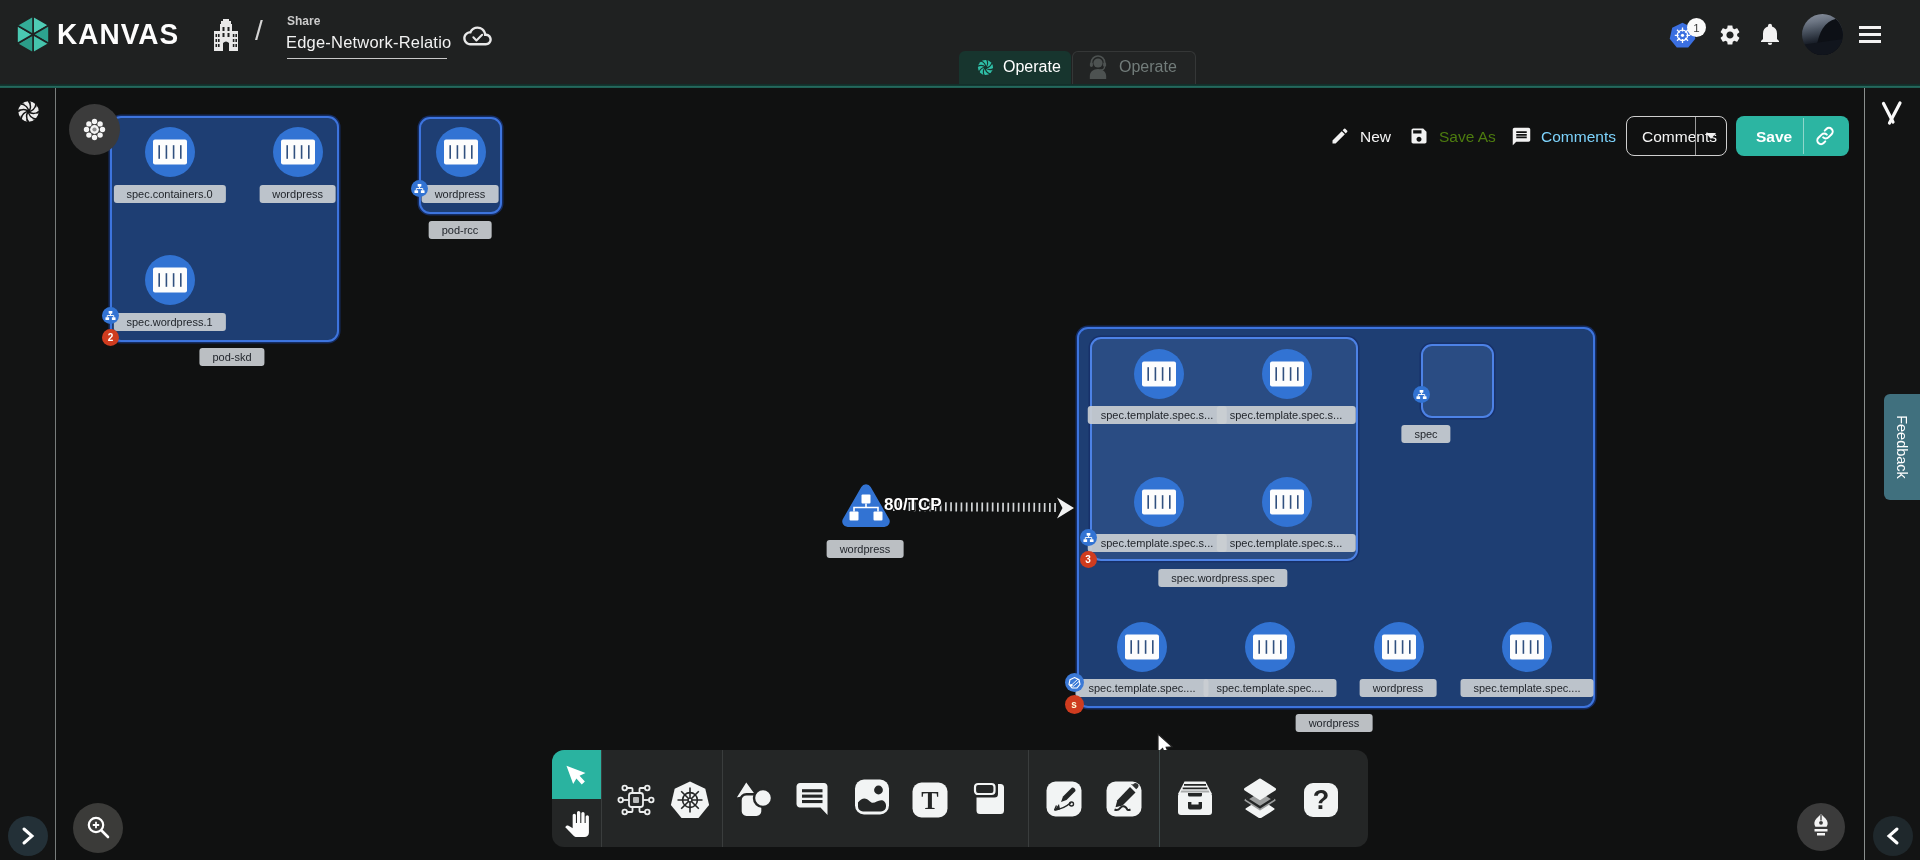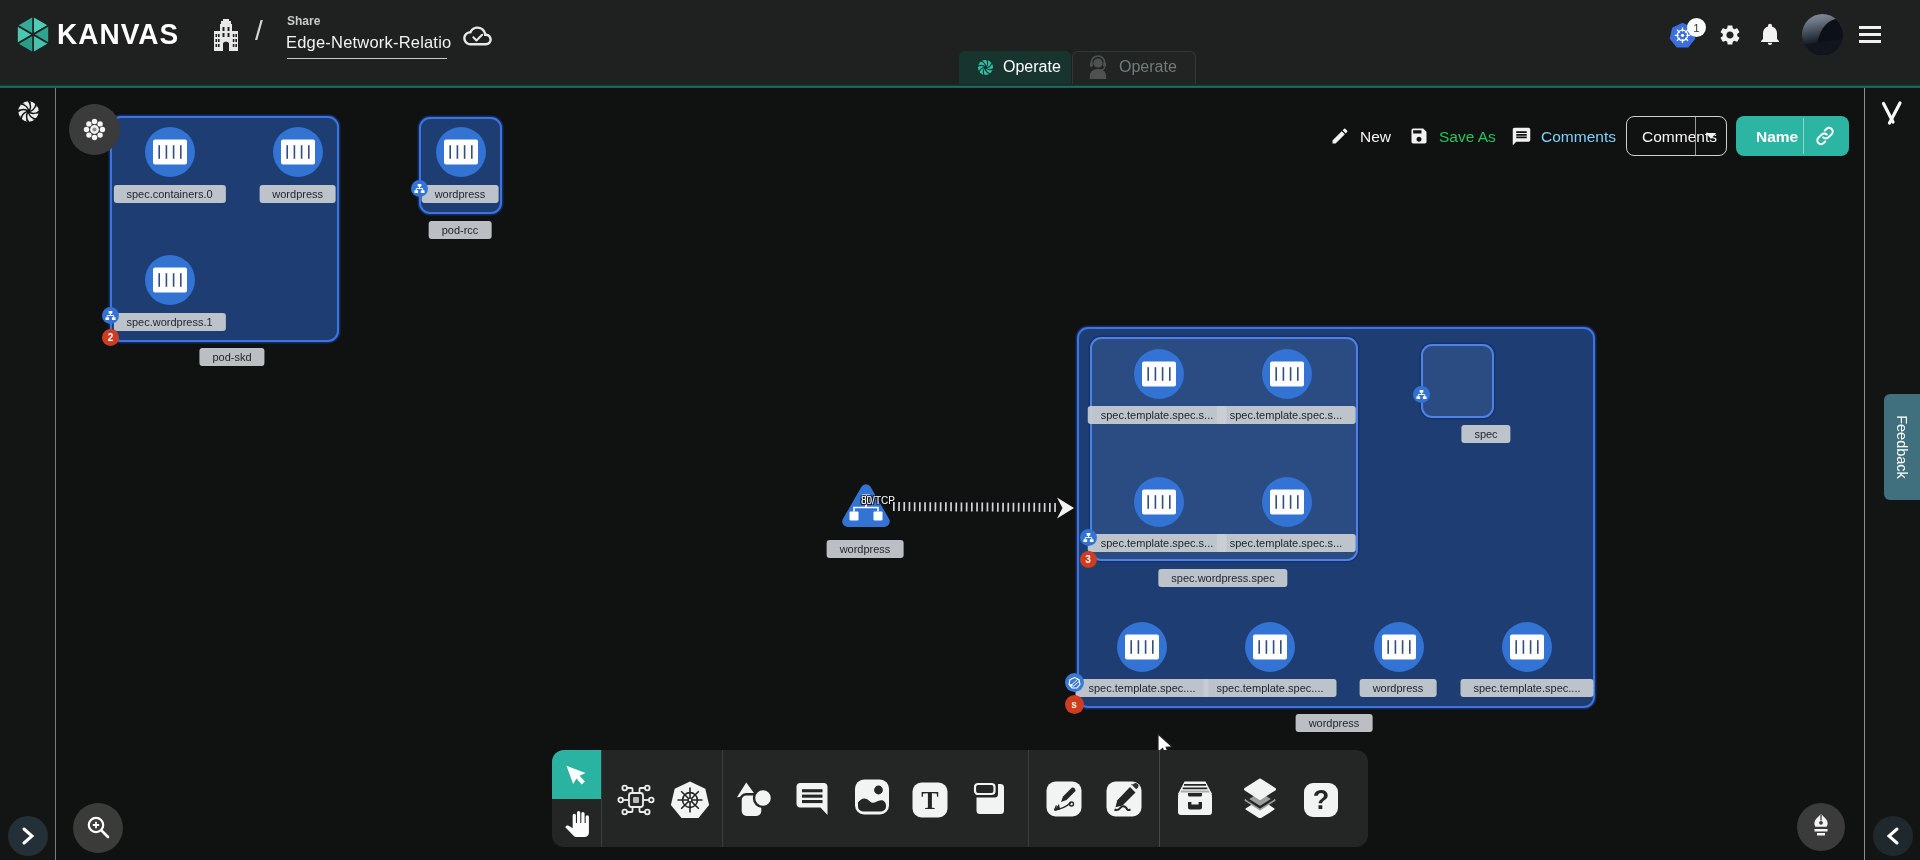--- a/index.html
+++ b/index.html
@@ -154,36 +154,36 @@
   </svg>
 
   <svg class="abs" style="left:1330px;top:126px" width="20" height="20" viewBox="0 0 24 24">
     <path fill="#f2f2f2" d="M3 17.25V21h3.75L17.81 9.94l-3.75-3.75L3 17.25zM20.71 7.04c.39-.39.39-1.02 0-1.41l-2.34-2.34a.9959.9959 0 0 0-1.41 0l-1.83 1.83 3.75 3.75 1.83-1.83z"></path>
   </svg>
   <div class="abs" style="left:1360px;top:128px;color:#f5f5f5;font-size:15.5px">New</div>
 
   <svg class="abs" style="left:1409px;top:126px" width="20" height="20" viewBox="0 0 24 24">
     <path fill="#f2f2f2" d="M17 3H5c-1.11 0-2 .9-2 2v14c0 1.1.89 2 2 2h14c1.1 0 2-.9 2-2V7l-4-4zm-5 16c-1.66 0-3-1.34-3-3s1.34-3 3-3 3 1.34 3 3-1.34 3-3 3zm3-10H5V5h10v4z"></path>
   </svg>
-  <div class="abs" style="left:1439px;top:128px;color:#22c55e;font-size:15.5px">Save As</div>
+  <div class="abs" style="left:1439px;top:128px;color:#4d7c0f;font-size:15.5px">Save As</div>
 
   <svg class="abs" style="left:1511px;top:126px" width="21" height="21" viewBox="0 0 24 24">
     <path fill="#f2f2f2" d="M20 2H4c-1.1 0-2 .9-2 2v18l4-4h14c1.1 0 2-.9 2-2V4c0-1.1-.9-2-2-2zm-2 12H6v-2h12v2zm0-3H6V9h12v2zm0-3H6V6h12v2z"></path>
   </svg>
   <div class="abs" style="left:1541px;top:128px;color:#7dd3fc;font-size:15.5px">Comments</div>
 
   <div class="abs" style="left:1626px;top:116px;width:101px;height:40px;border:1.5px solid #cfcfcf;border-radius:8px"></div>
   <div class="abs" style="left:1642px;top:128px;color:#f5f5f5;font-size:15.5px">Comments</div>
   <div class="abs" style="left:1695px;top:117px;width:1px;height:38px;background:#9a9a9a"></div>
   <svg class="abs" style="left:1704px;top:131px" width="14" height="10" viewBox="0 0 14 10">
       <path d="M2 2 L7 8 L12 2 Z" fill="#f0f0f0"></path>
     </svg>
 
   <div class="abs" style="left:1736px;top:116px;width:113px;height:40px;background:#2cb5a2;border-radius:8px"></div>
-  <div class="abs" style="left:1756px;top:128px;color:#fff;font-size:15.5px;font-weight:bold">Name</div>
+  <div class="abs" style="left:1756px;top:128px;color:#fff;font-size:15.5px;font-weight:bold">Save</div>
   <div class="abs" style="left:1803px;top:118px;width:1px;height:36px;background:#8fd6ca"></div>
   <svg class="abs" style="left:1814px;top:125px" width="22" height="22" viewBox="0 0 24 24">
     <path fill="none" stroke="#fff" stroke-width="2.2" stroke-linecap="round" d="M10 13.5 a4 4 0 0 0 5.7 0 l3.5 -3.5 a4 4 0 0 0 -5.7 -5.7 l-1.8 1.8 M14 10.5 a4 4 0 0 0 -5.7 0 l-3.5 3.5 a4 4 0 0 0 5.7 5.7 l1.8 -1.8"></path>
   </svg>
 
   <svg class="abs" style="left:1878px;top:99px" width="27" height="27" viewBox="0 0 27 27">
     <g stroke="#fafafa" stroke-width="3.2" stroke-linecap="round" fill="none">
       <path d="M5.5 4.5 L15 23"></path>
       <path d="M22 4 L11.5 24"></path>
     </g>
@@ -297,21 +297,21 @@
           <rect x="20.6" y="18.2" width="1.6" height="13.6"></rect>
           <rect x="27.8" y="18.2" width="1.6" height="13.6"></rect>
           <rect x="35" y="18.2" width="1.6" height="13.6"></rect>
         </g>
       </svg></div>
   <div class="lbl" style="left:1157px;top:406px">spec.template.spec.s...</div>
   <div class="lbl" style="left:1286px;top:406px">spec.template.spec.s...</div>
   <div class="lbl" style="left:1157px;top:534px">spec.template.spec.s...</div>
   <div class="lbl" style="left:1286px;top:534px">spec.template.spec.s...</div>
   <div class="lbl" style="left:1223px;top:569px">spec.wordpress.spec</div>
-  <div class="lbl" style="left:1486px;top:425px">spec</div>
+  <div class="lbl" style="left:1426px;top:425px">spec</div>
 
   <div class="node" style="left:1117px;top:622px"><svg width="50" height="50" viewBox="0 0 50 50">
         <rect x="8" y="12.5" width="34" height="25" rx="2" fill="#fdfdfd"></rect>
         <g fill="#31507f">
           <rect x="13.4" y="18.2" width="1.6" height="13.6"></rect>
           <rect x="20.6" y="18.2" width="1.6" height="13.6"></rect>
           <rect x="27.8" y="18.2" width="1.6" height="13.6"></rect>
           <rect x="35" y="18.2" width="1.6" height="13.6"></rect>
         </g>
       </svg></div>
@@ -355,21 +355,21 @@
       <rect x="13.5" y="34.5" width="9" height="9" rx="1"></rect>
       <rect x="37.5" y="34.5" width="9" height="9" rx="1"></rect>
     </g>
     <path d="M30 26.5 V30.5 M18 34.5 V30.5 H42 V34.5" fill="none" stroke="#fff" stroke-width="1.6"></path>
   </svg>
   <div class="lbl" style="left:865px;top:540px">wordpress</div>
   <svg class="abs" style="left:880px;top:490px" width="200" height="36" viewBox="0 0 200 36">
     <line x1="13" y1="16.5" x2="179" y2="17.5" stroke="#e3e6e8" stroke-width="9" stroke-dasharray="1.7 3.5" opacity=".92"></line>
     <path d="M177 7.5 L194 18 L177 28.5 L182.5 18 Z" fill="#f2f2f2"></path>
   </svg>
-  <div class="abs" style="left:861px;top:495px;color:#fff;font-size:10px;font-weight:normal;text-shadow:-1px -1px 0 #111,1px -1px 0 #111,-1px 1px 0 #111,1px 1px 0 #111">80/TCP</div>
+  <div class="abs" style="left:884px;top:495px;color:#fff;font-size:17px;font-weight:bold;text-shadow:-1px -1px 0 #111,1px -1px 0 #111,-1px 1px 0 #111,1px 1px 0 #111">80/TCP</div>
 
   <div class="badge bblue" style="left:102px;top:307px">
       <svg width="11" height="11" viewBox="0 0 12 12">
         <g fill="#fff">
           <rect x="4" y="1" width="4" height="3" rx=".5"></rect>
           <rect x="0.5" y="8" width="4" height="3" rx=".5"></rect>
           <rect x="7.5" y="8" width="4" height="3" rx=".5"></rect>
         </g>
         <path d="M6 4 V6 M2.5 8 V6 H9.5 V8" stroke="#fff" fill="none" stroke-width="1"></path>
       </svg>

